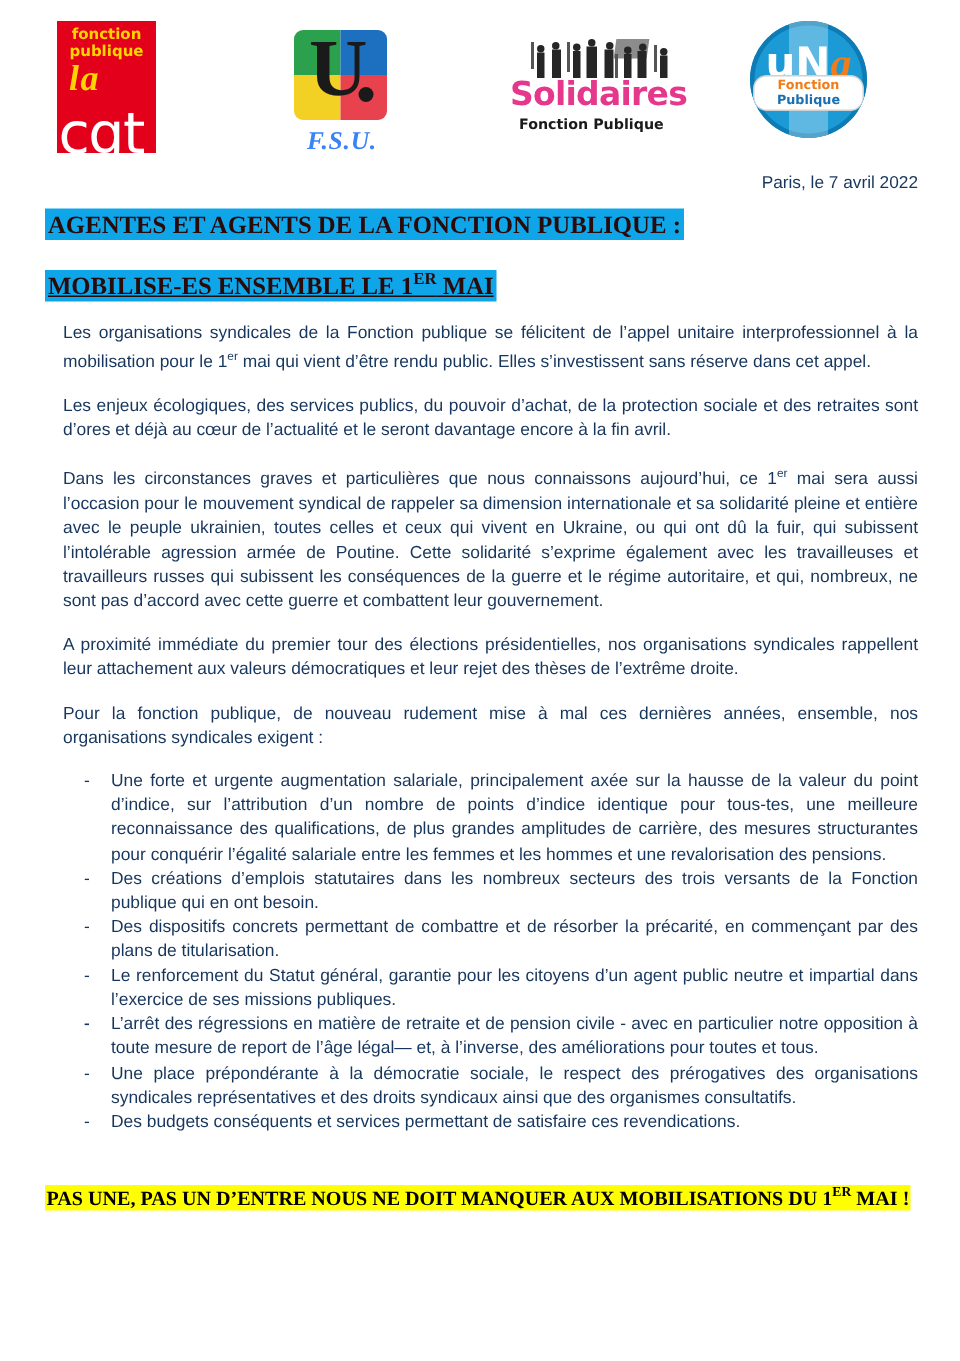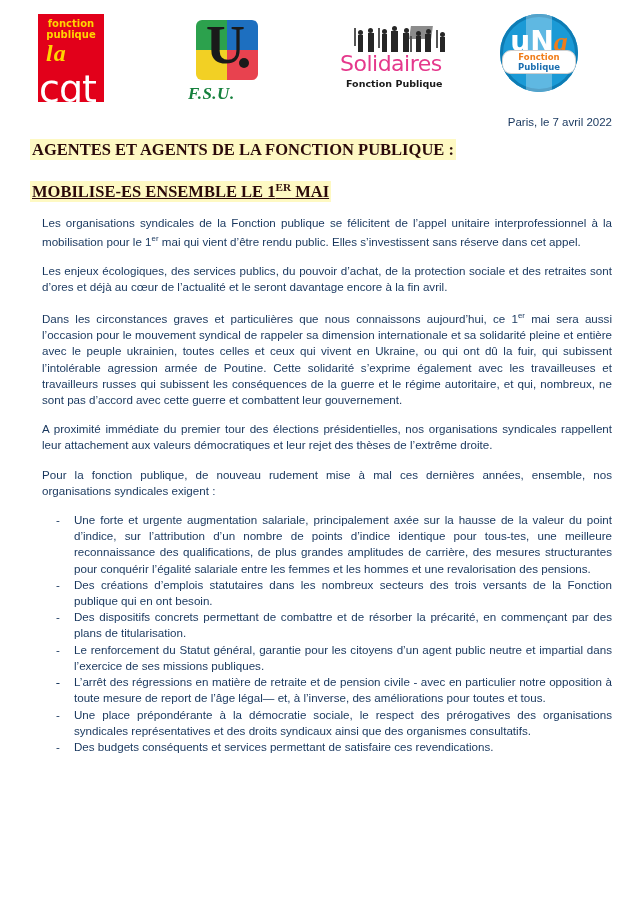--- a/index.html
+++ b/index.html
@@ -89,26 +89,26 @@
   }
   .fsu-dot {
     position: absolute;
     left: 43px; top: 38px;
     width: 10px; height: 10px;
     border-radius: 50%;
     background: #1a1a1a;
   }
   .fsu-text {
     margin-top: 4px;
-    text-align: left;
+    text-align: center;
     font-family: "Liberation Serif", serif;
     font-style: italic;
     font-weight: 700;
     font-size: 17px;
-    color: #15803d;
+    color: #3b82f6;
     letter-spacing: 0.5px;
   }
 
   
   .sol-logo { left: 340px; top: 26px; width: 120px; height: 76px; }
   .sol-crowd { height: 26px; position: relative; margin-left: 8px; }
   .sol-fig {
     position: absolute;
     bottom: 0;
     background: #262626;
@@ -126,21 +126,21 @@
     width: 22px; height: 13px;
     transform: skewX(-8deg);
   }
   .sol-pole {
     position: absolute;
     background: #555;
     width: 2px;
   }
   .sol-name {
     font-family: "DejaVu Sans", sans-serif;
-    font-weight: 400;
+    font-weight: 700;
     font-size: 22px;
     color: #e5388c;
     letter-spacing: -0.5px;
     line-height: 24px;
   }
   .sol-sub {
     font-family: "DejaVu Sans", sans-serif;
     font-weight: 700;
     font-size: 9.5px;
     color: #1a1a1a;
@@ -212,21 +212,21 @@
   }
   h1.headline {
     font-family: "Liberation Serif", serif;
     font-weight: 700;
     font-size: 16.5px;
     color: #2b0a0a;
     margin: 12px 0 0 0;
     line-height: 20px;
   }
   h1.headline span.hl {
-    background: #fef9c3;
+    background: #0ea5e9;
     padding: 1px 2px;
   }
   h1.headline.second { margin-top: 16px; text-decoration: underline; }
   sup { font-size: 0.68em; vertical-align: super; }
 
   p.body {
     font-size: 11.6px;
     line-height: 16.2px;
     margin: 0 0 0 12px;
     text-align: justify;
@@ -382,14 +382,15 @@
     <li><span class="dash">-</span><span>Le renforcement du Statut général, garantie pour les citoyens d’un agent public neutre et impartial dans l’exercice de ses missions publiques.</span></li>
     <li><span class="dash">-</span></li>
     <li><span class="dash">-</span><span>L’arrêt des régressions en matière de retraite et de pension civile - avec en particulier notre opposition à toute mesure de report de l’âge légal— et, à l’inverse, des améliorations pour toutes et tous.</span></li>
     <li><span class="dash">-</span><span>Une place prépondérante à la démocratie sociale, le respect des prérogatives des organisations syndicales représentatives et des droits syndicaux ainsi que des organismes consultatifs.</span></li>
     <li><span class="dash">-</span><span>Des budgets conséquents et services permettant de satisfaire ces revendications.</span></li>
   </ul>
 
   <div class="gap"></div>
 
 
+  <div class="final"><span class="hl"><span>PAS UNE, PAS UN D’ENTRE NOUS NE DOIT MANQUER AUX MOBILISATIONS DU 1</span><sup>ER</sup><span> MAI !</span></span></div>
 
 </div>
 
 </body></html>

